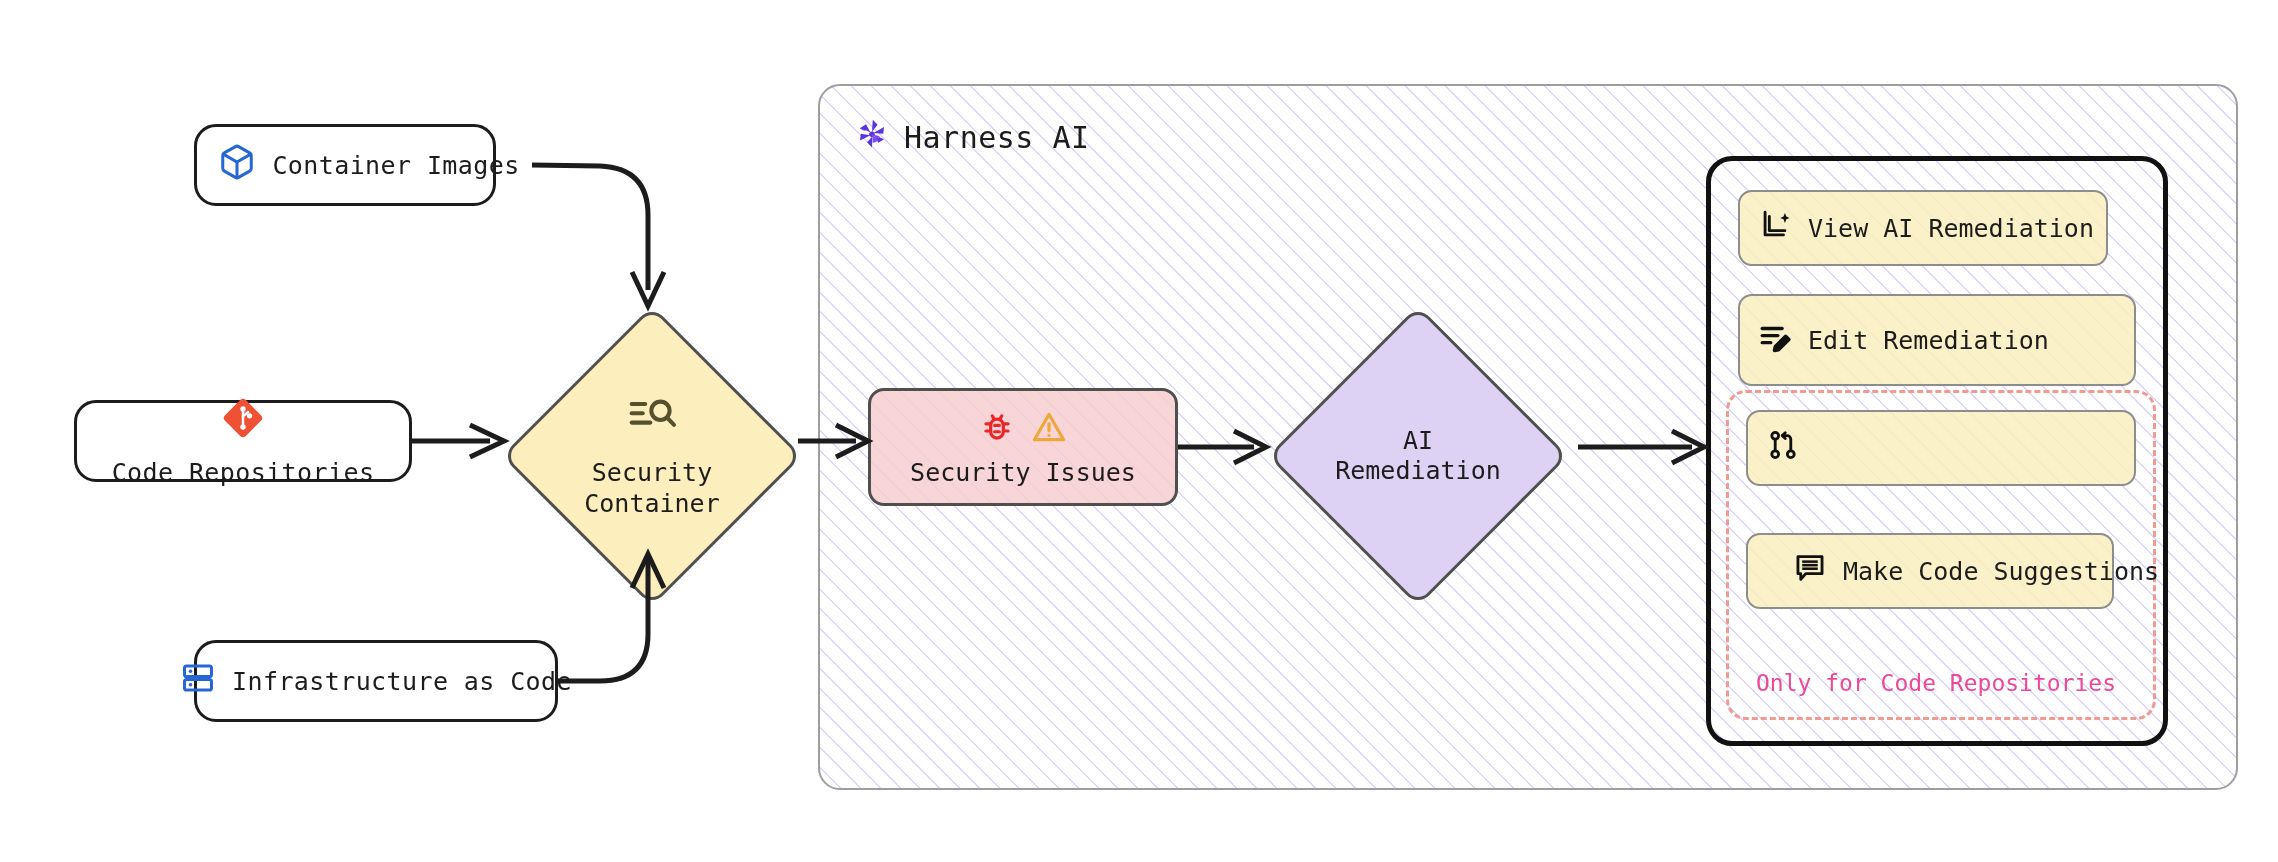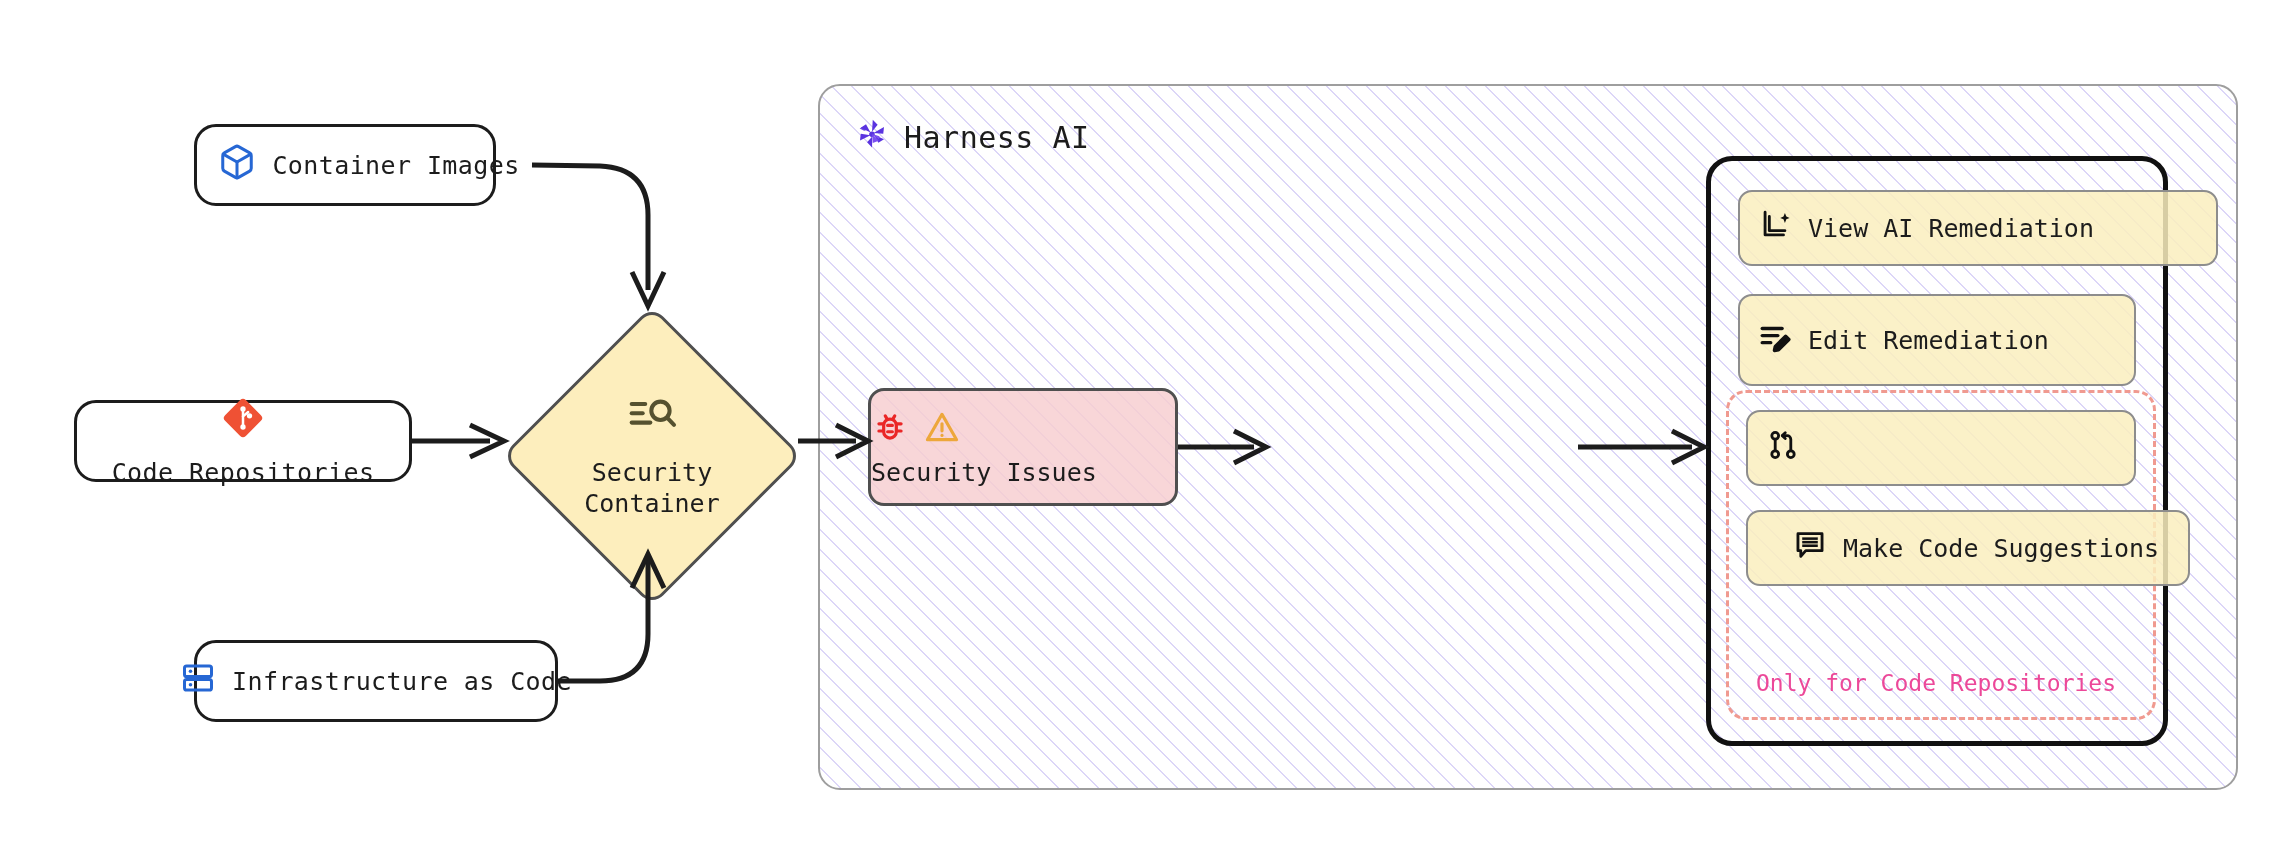--- a/index.html
+++ b/index.html
@@ -97,21 +97,21 @@
   
   #node-security-issues {
     position: absolute;
     left: 868px; top: 388px;
     width: 310px; height: 118px;
     box-sizing: border-box;
     border: 3px solid #4f4f4f;
     border-radius: 16px;
     background: rgba(246,205,207,.82);
     display: flex; flex-direction: column;
-    justify-content: center;
+    align-items: center; justify-content: center;
     gap: 8px;
   }
   #node-security-issues .icons { display:flex; gap: 14px; align-items:center; }
   #node-security-issues .label { font-size: 25px; color:#1c1c1c; white-space: nowrap; }
 
   
   #actions-panel {
     position: absolute;
     left: 1706px; top: 156px;
     width: 462px; height: 590px;
@@ -123,24 +123,24 @@
   .action-btn {
     position: absolute;
     box-sizing: border-box;
     display: flex; align-items: center; gap: 16px;
     padding: 0 18px;
     border: 2px solid #8d8d8d;
     border-radius: 14px;
     background: rgba(250,238,190,.85);
     font-size: 25px; color:#1c1c1c; white-space: nowrap;
   }
-  #btn-view-remediation  { left: 1738px; top: 190px; width: 480px; height: 76px; }
+  #btn-view-remediation  { left: 1738px; top: 190px; width: 370px; height: 76px; }
   #btn-edit-remediation  { left: 1738px; top: 294px; width: 398px; height: 92px; }
   #btn-create-pr         { left: 1746px; top: 410px; width: 390px; height: 76px; }
-  #btn-make-suggestions  { left: 1746px; top: 510px; width: 444px; height: 76px; padding-left: 45px; }
+  #btn-make-suggestions  { left: 1746px; top: 533px; width: 368px; height: 76px; padding-left: 45px; }
 
   #code-repo-group {
     position: absolute;
     left: 1726px; top: 390px;
     width: 430px; height: 330px;
     box-sizing: border-box;
     border: 3px dashed #f09a90;
     border-radius: 20px;
     background: transparent;
   }
@@ -266,20 +266,27 @@
         <svg width="38" height="38" viewBox="0 0 24 24" fill="none" stroke="#eda73b" stroke-width="2" stroke-linejoin="round" stroke-linecap="round">
           <path d="M12 4 L21.2 20 H2.8 Z"></path>
           <path d="M12 10 V14.4"></path>
           <path d="M12 17.2 V17.3"></path>
         </svg>
       </span>
     </div>
     <div class="label">Security Issues</div>
   </div>
 
+  <div class="diamond-wrap" id="diamond-ai">
+    <div class="diamond-shape"></div>
+    <div class="diamond-content">
+      <div>AI</div>
+      <div>Remediation</div>
+    </div>
+  </div>
 
   <div id="actions-panel"></div>
   <div id="code-repo-group"></div>
 
   <div class="action-btn" id="btn-view-remediation">
     <span>
       <svg width="34" height="34" viewBox="0 0 24 24" fill="none" stroke="#111" stroke-width="2" stroke-linecap="round" stroke-linejoin="round">
         <path d="M5 3 V19 H18"></path>
         <path d="M8 6 V16 H19"></path>
         <path d="M19 3.5 L20 6 L22.3 7 L20 8 L19 10.5 L18 8 L15.7 7 L18 6 Z" fill="#111" stroke="none"></path>

